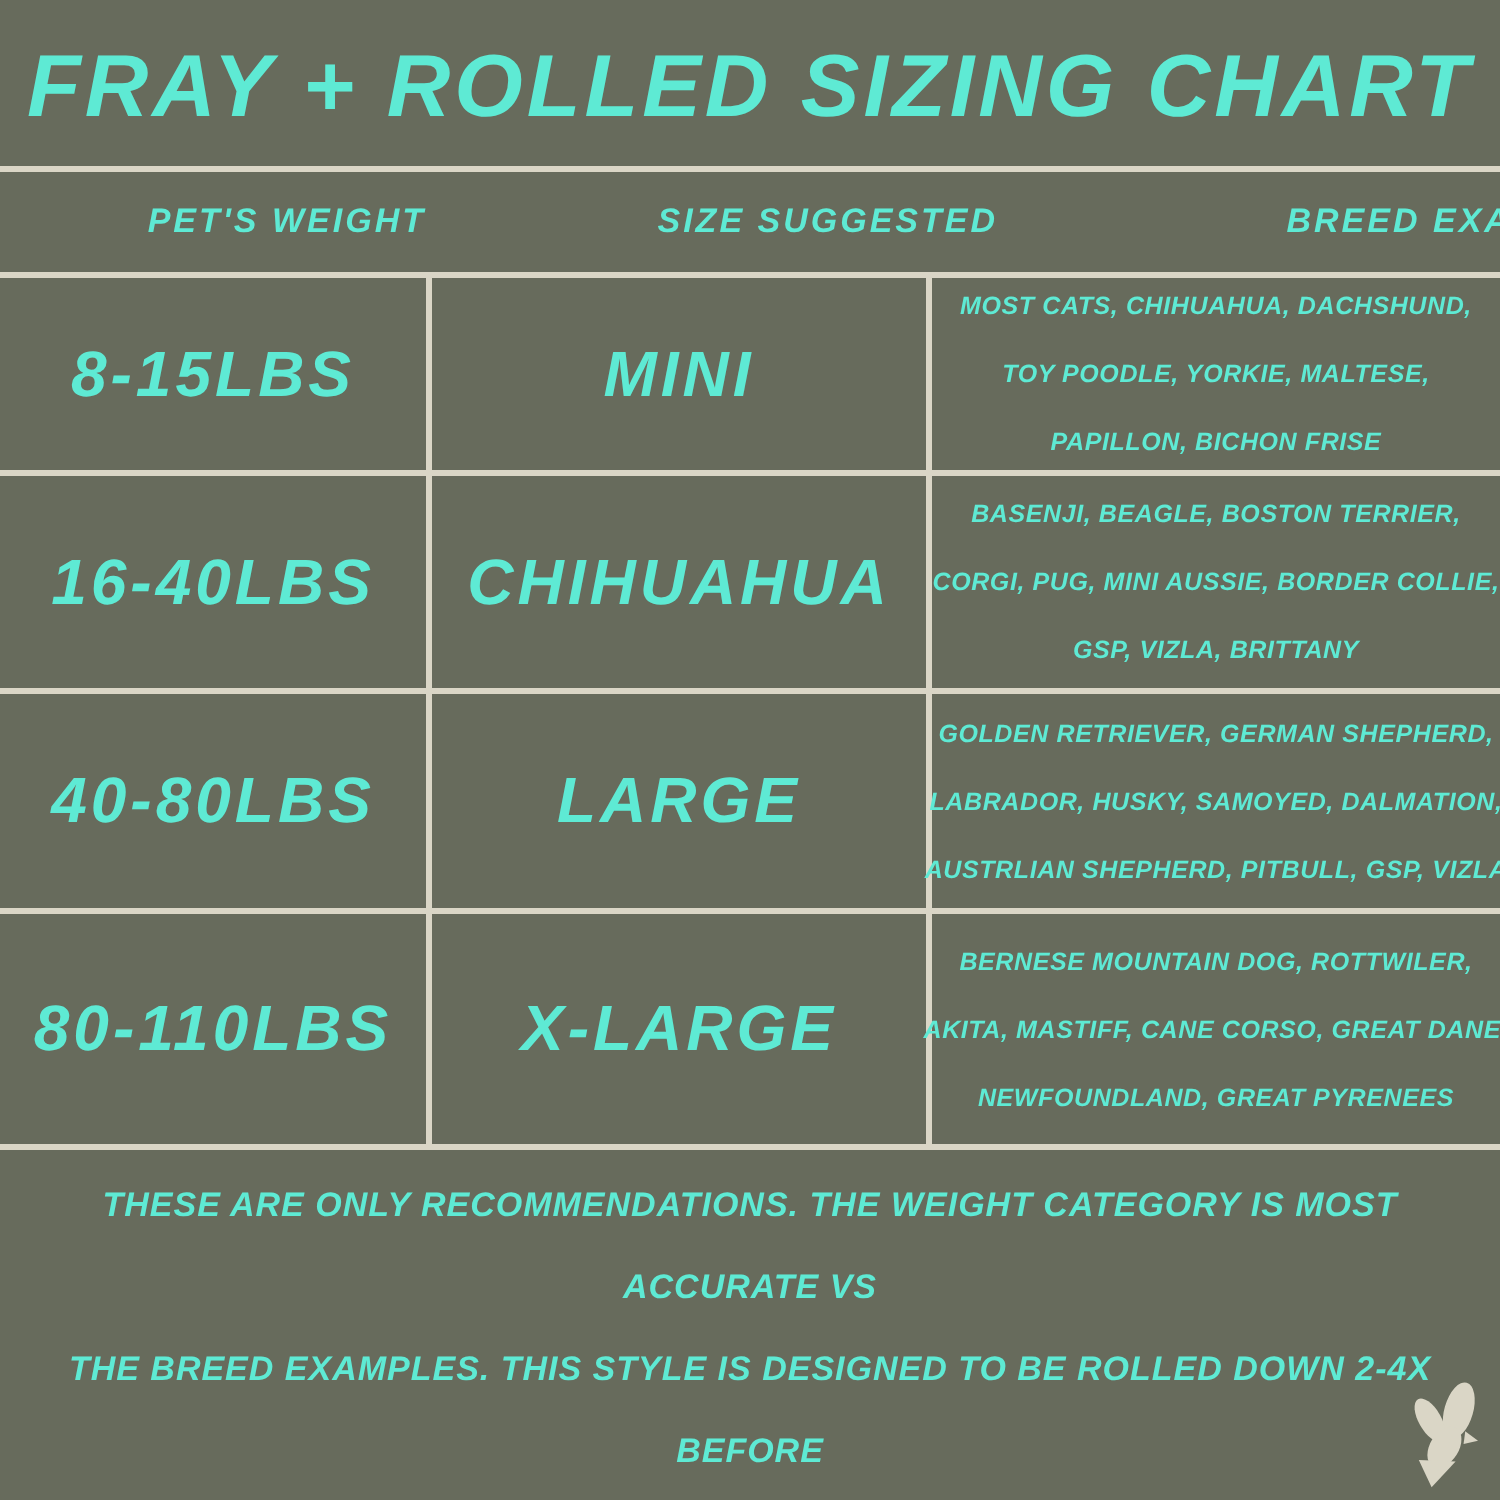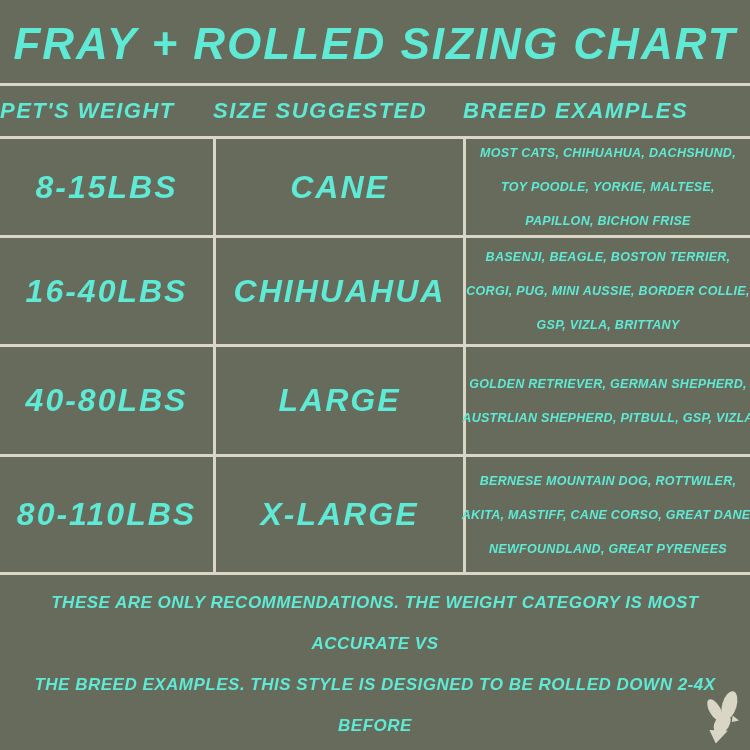--- a/index.html
+++ b/index.html
@@ -8,21 +8,21 @@
     background:#676B5C; color:#5eead4;
     font-family:"Liberation Sans", sans-serif; font-style:italic; font-weight:700;
   }
   .title {
     height:83px; display:flex; align-items:center; justify-content:center;
     font-size:44px; letter-spacing:2px; padding-top:4px; box-sizing:border-box;
   }
   .hline { height:3px; background:#DAD6C6; }
   .header-row {
     height:50px; display:grid; grid-template-columns:213px 250px 287px;
-    align-items:center; text-align:left; font-size:22px; letter-spacing:1.5px;
+    align-items:center; text-align:right; font-size:17px; letter-spacing:1.5px;gap:36px;
   }
   .grid {
     display:grid; grid-template-columns:213px 247px 284px;
     grid-template-rows:96px 106px 107px 115px; gap:3px; background:#DAD6C6;
   }
   .cell {
     background:#676B5C; display:flex; flex-direction:column;
     align-items:center; justify-content:center; text-align:center;font-style:italic;
   }
   .weight-text, .size-text { font-size:32px; letter-spacing:2px; }
@@ -47,21 +47,21 @@
     <div>BREED EXAMPLES</div>
   </div>
   <div class="hline"></div>
 
   <div class="grid">
 
     <div class="cell">
         <span class="weight-text">8-15LBS</span>
       </div>
     <div class="cell">
-        <span class="size-text">CANE</span>
+        <span class="size-text">MINI</span>
       </div>
     <div class="cell">
       <div class="breed-line">MOST CATS, CHIHUAHUA, DACHSHUND,</div>
       <div class="breed-line">TOY POODLE, YORKIE, MALTESE,</div>
       <div class="breed-line">PAPILLON, BICHON FRISE</div>
     </div>
 
     <div class="cell">
         <span class="weight-text">16-40LBS</span>
       </div>
@@ -75,20 +75,21 @@
     </div>
 
     <div class="cell">
         <span class="weight-text">40-80LBS</span>
       </div>
     <div class="cell">
         <span class="size-text">LARGE</span>
       </div>
     <div class="cell">
       <div class="breed-line">GOLDEN RETRIEVER, GERMAN SHEPHERD,</div>
+      <div class="breed-line">LABRADOR, HUSKY, SAMOYED, DALMATION,</div>
       <div class="breed-line">AUSTRLIAN SHEPHERD, PITBULL, GSP, VIZLA</div>
     </div>
 
     <div class="cell">
         <span class="weight-text">80-110LBS</span>
       </div>
     <div class="cell">
         <span class="size-text">X-LARGE</span>
       </div>
     <div class="cell">

